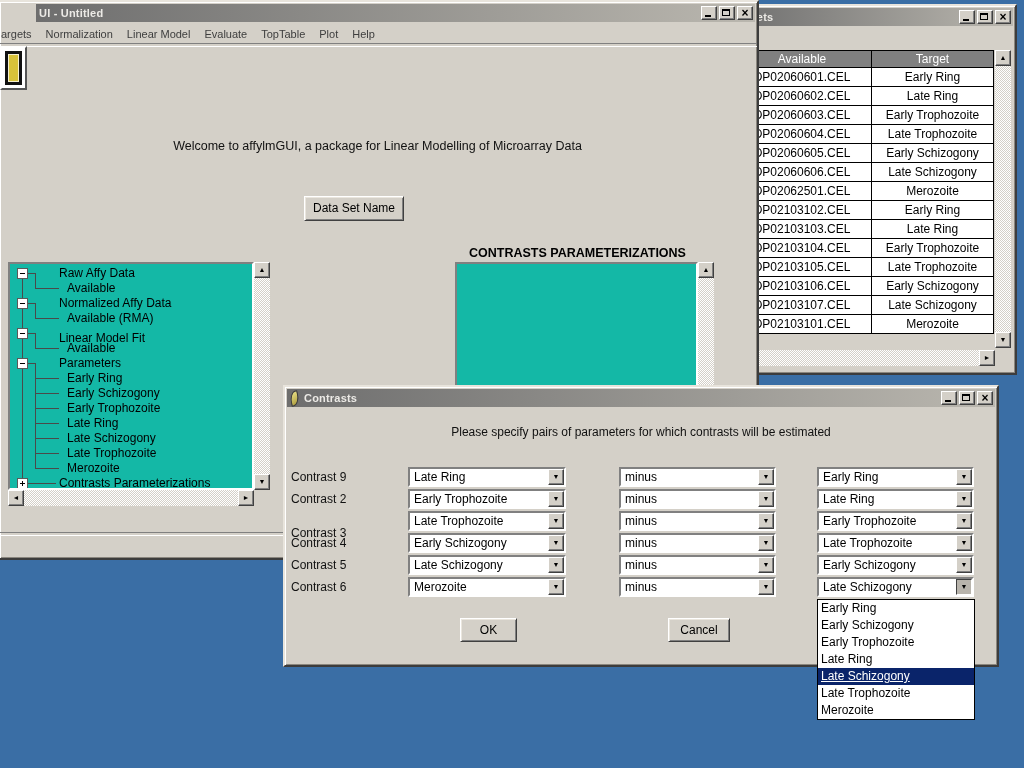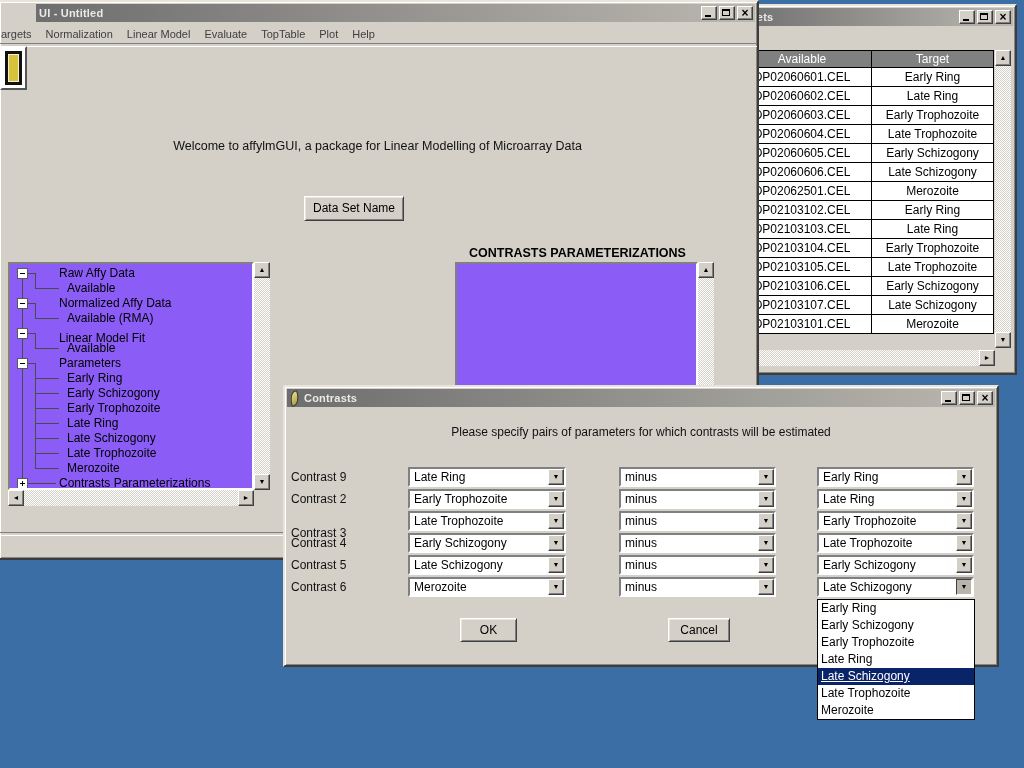--- a/index.html
+++ b/index.html
@@ -28,21 +28,21 @@
 
   .groove{position:absolute;left:0;right:0;height:2px;border-top:1px solid #808080;border-bottom:1px solid #fff;}
 
   
   .btn{position:absolute;background:var(--face,#D4D0C8);box-sizing:border-box;
        border:1px solid;border-color:#fff #404040 #404040 #fff;
        box-shadow:inset 1px 1px 0 #eae6de, inset -1px -1px 0 #808080;
        font-size:12px;color:#000;text-align:center;}
 
   
-  .sunken{background:#8b5cf6;border:2px solid;border-color:#808080 #fff #fff #808080;box-sizing:border-box;}
+  .sunken{background:#14b8a6;border:2px solid;border-color:#808080 #fff #fff #808080;box-sizing:border-box;}
 
   
   .sbar{position:absolute;}
   .sb{position:absolute;width:16px;height:16px;background:var(--face,#D4D0C8);box-sizing:border-box;
       border:1px solid;border-color:#fff #404040 #404040 #fff;box-shadow:inset -1px -1px 0 #808080;
       font-size:7px;line-height:14px;text-align:center;color:#000;}
   .sbtrack{position:absolute;background:#fff;
       background-image:conic-gradient(#d4d0c8 25%,#fff 0 50%,#d4d0c8 0 75%,#fff 0);
       background-size:2px 2px;}
 

